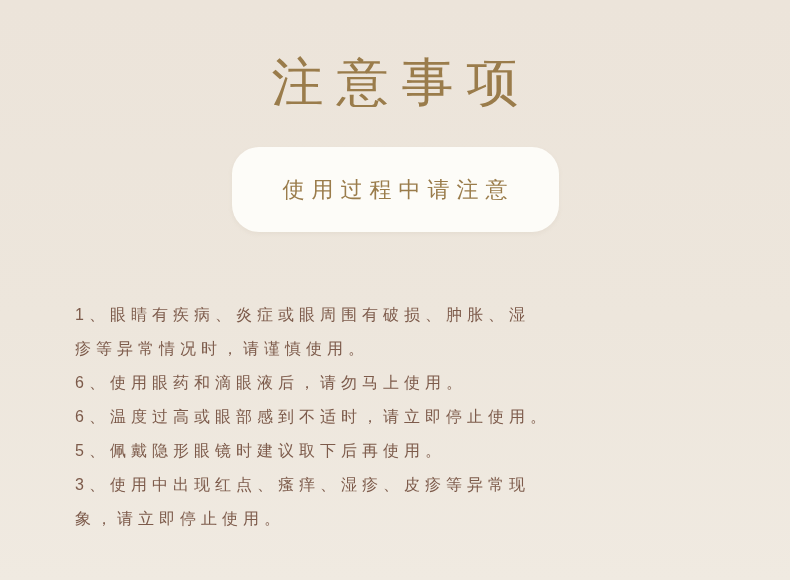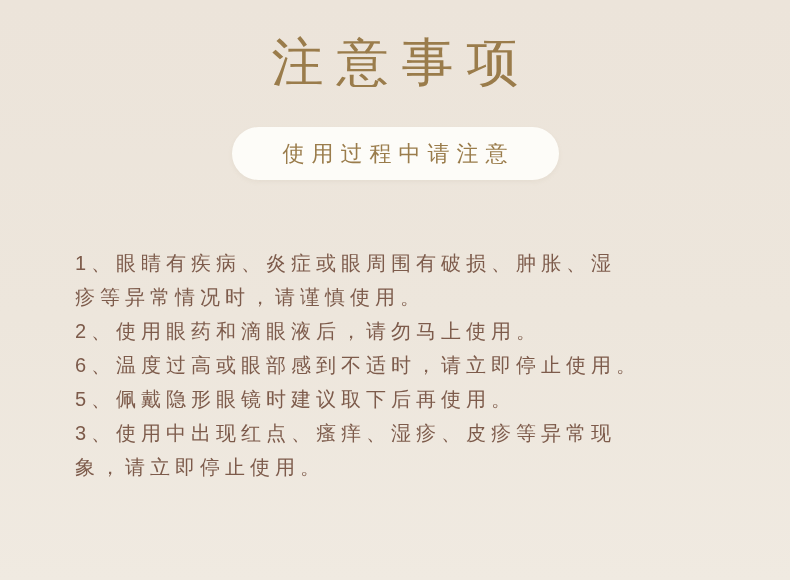--- a/index.html
+++ b/index.html
@@ -14,75 +14,75 @@
   }
   .notice-card {
     position: relative;
     width: 790px;
     height: 580px;
     background: linear-gradient(180deg, #ece4da 0%, #ede6dc 55%, #f0eae1 100%);
     box-sizing: border-box;
   }
   .page-title {
     margin: 0;
-    padding-top: 32px;
+    padding-top: 52px;
     text-align: center;
     font-size: 52px;
     font-weight: 400;
     line-height: 1.18;
     letter-spacing: 13px;
     text-indent: 13px; 
     color: #9a7c4b;
   }
   .subtitle-pill {
     margin: 34px auto 0 auto;
     width: fit-content;
     min-width: 230px;
     height: 53px;
     line-height: 53px;
-    padding: 0 44px;
+    padding: 16px 44px;
     background: #fdfcf8;
     border-radius: 27px;
     box-shadow: 0 2px 4px rgba(180, 165, 140, 0.12);
     text-align: center;
   }
   .subtitle-label {
     font-size: 22px;
     letter-spacing: 7px;
     text-indent: 7px;
     color: #9a7c4b;
     display: inline-block;
   }
   .precautions-list {
     margin-top: 66px;
     padding-left: 75px;
     padding-right: 40px;
   }
   .precaution-item {
-    font-size: 20px;
+    font-size: 16px;
     line-height: 34px;
     letter-spacing: 5px;
     color: #7d5b4b;
     white-space: pre-line;
   }
 </style>
 </head>
 <body>
 
 <div class="notice-card">
 
   <h1 class="page-title">注意事项</h1>
 
   <div class="subtitle-pill">
     <span class="subtitle-label">使用过程中请注意</span>
   </div>
 
   <section class="precautions-list">
     <div class="precaution-item">1、眼睛有疾病、炎症或眼周围有破损、肿胀、湿
 疹等异常情况时，请谨慎使用。</div>
-    <div class="precaution-item">2、使用眼药和滴眼液后，请勿马上使用。</div>
+    <div class="precaution-item">6、使用眼药和滴眼液后，请勿马上使用。</div>
     <div class="precaution-item">6、温度过高或眼部感到不适时，请立即停止使用。</div>
     <div class="precaution-item">5、佩戴隐形眼镜时建议取下后再使用。</div>
     <div class="precaution-item">3、使用中出现红点、瘙痒、湿疹、皮疹等异常现
 象，请立即停止使用。</div>
   </section>
 
 </div>
 
 </body></html>

